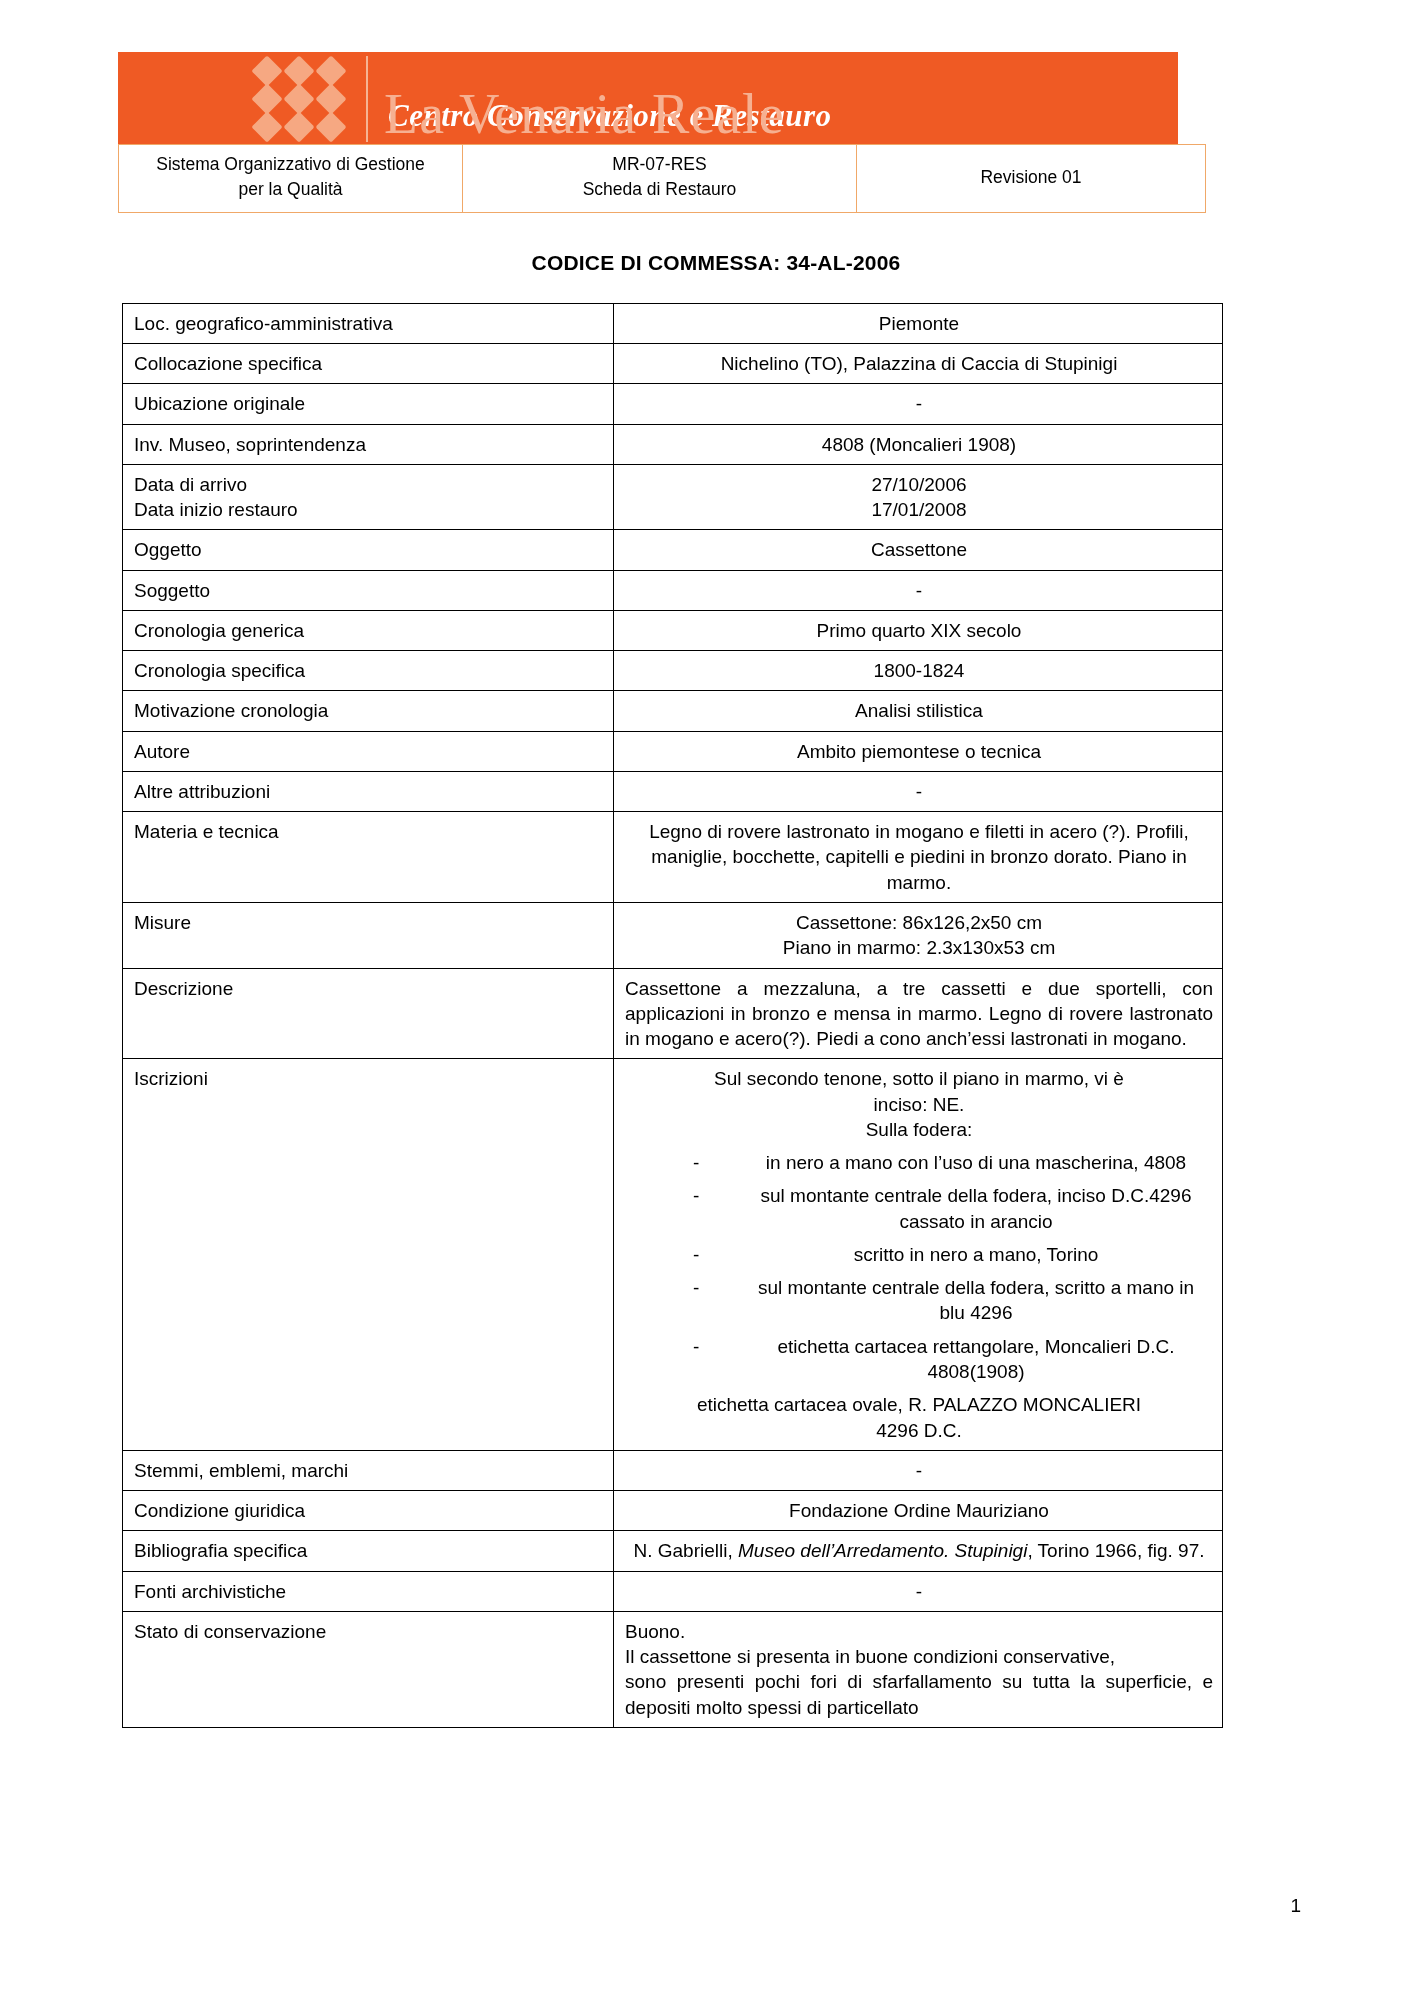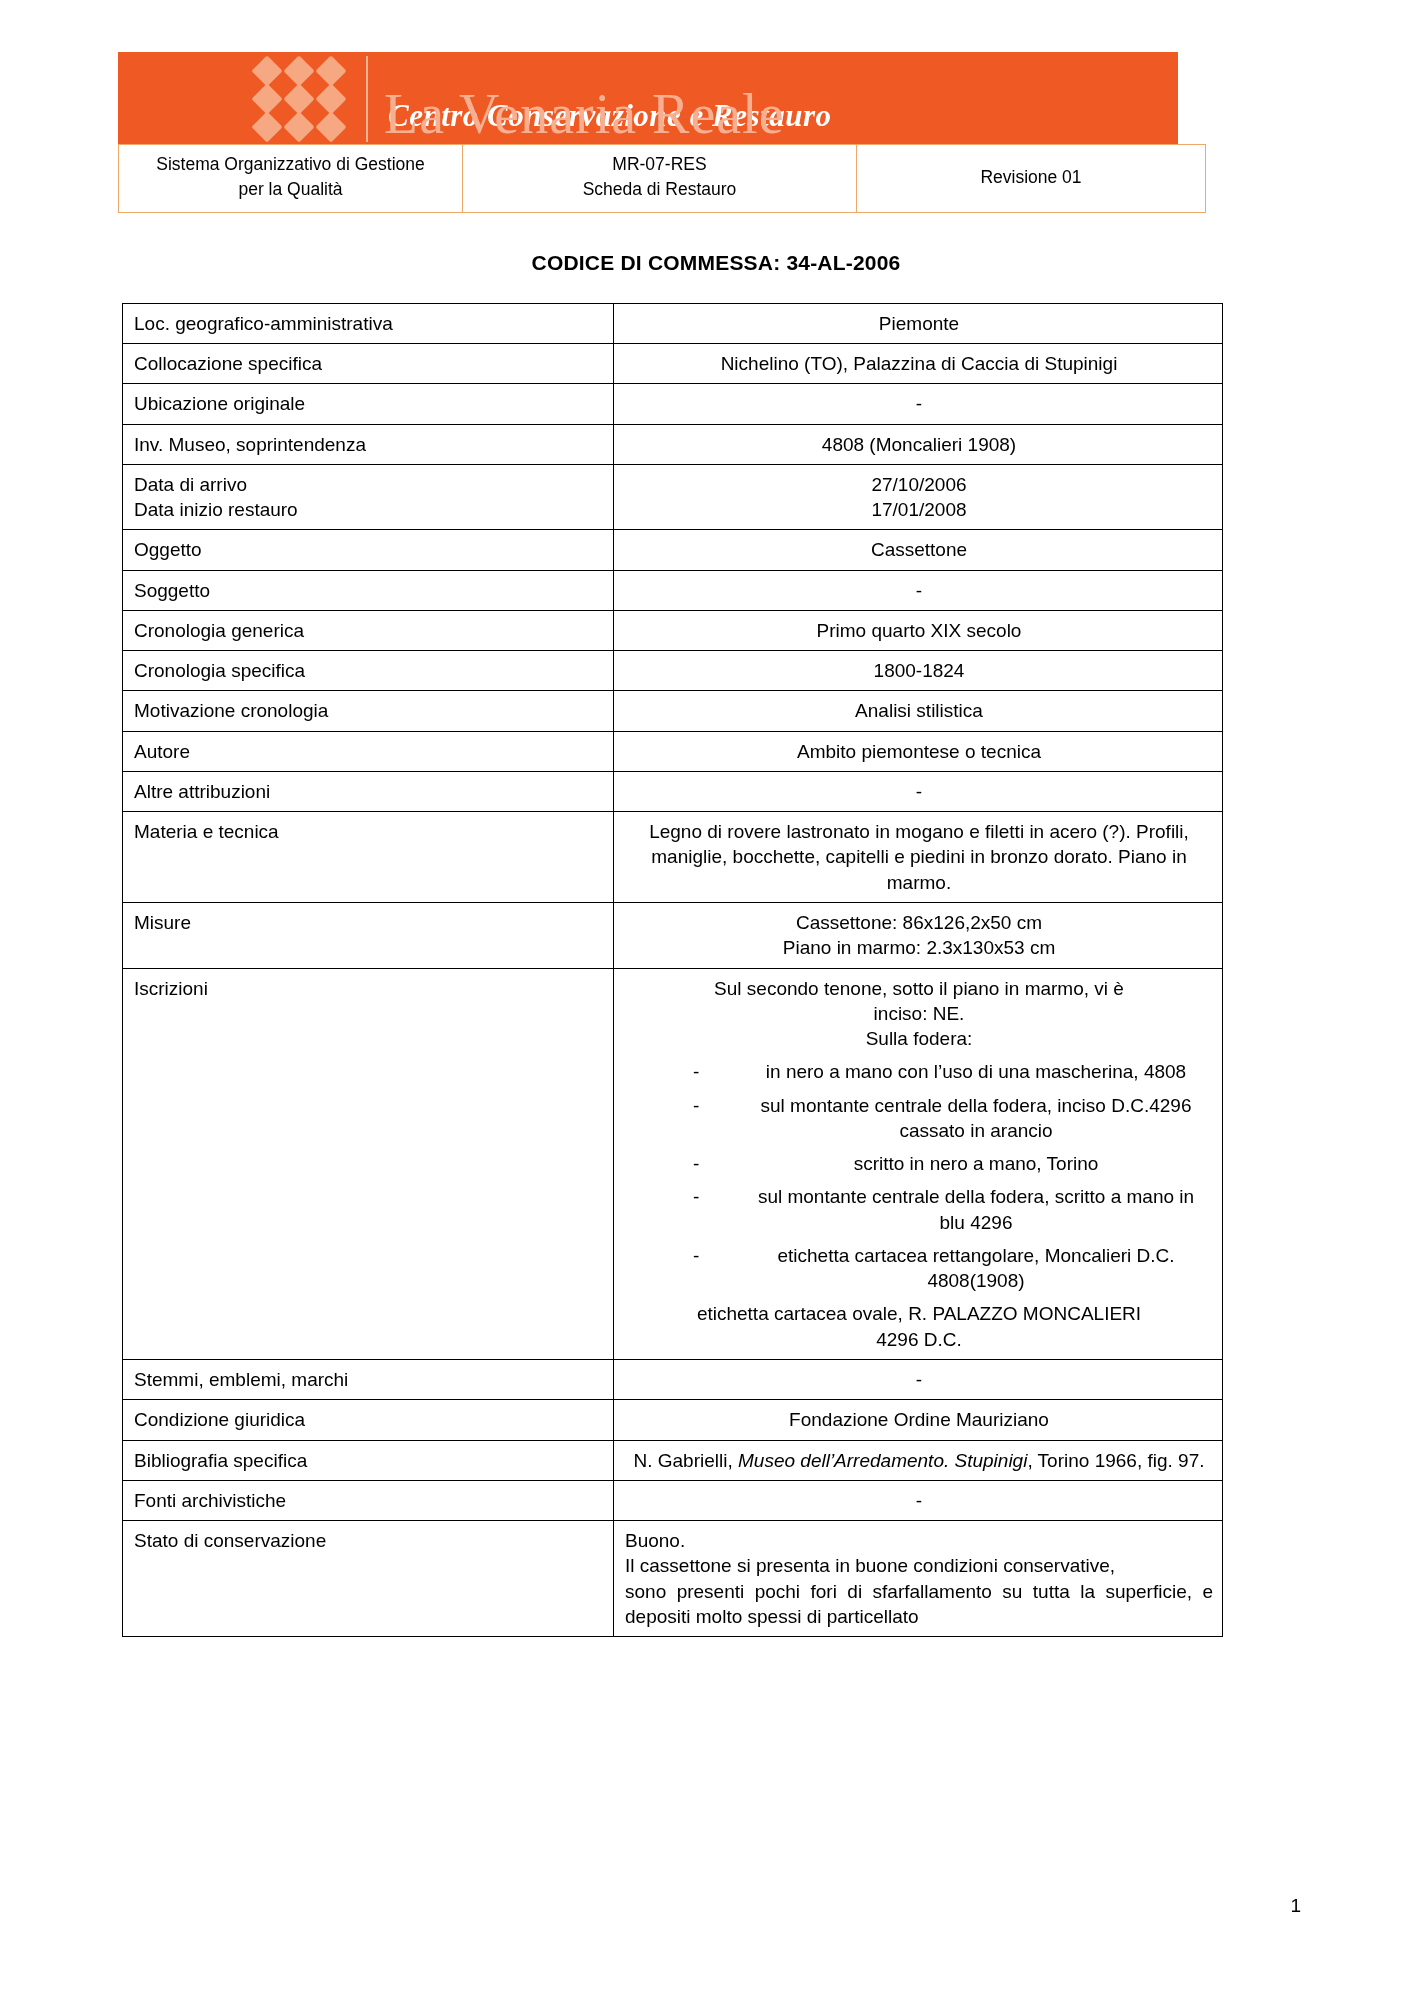--- a/index.html
+++ b/index.html
@@ -260,20 +260,24 @@
       </tr>
       <tr>
         <td class="lbl pad-md vline">Materia e tecnica</td>
         <td class="val pad-md">Legno di rovere lastronato in mogano e filetti in acero (?). Profili, maniglie, bocchette, capitelli e piedini in bronzo dorato. Piano in marmo.</td>
       </tr>
       <tr>
         <td class="lbl pad-md vline">Misure</td>
         <td class="val pad-md vline">Cassettone: 86x126,2x50 cm
 Piano in marmo: 2.3x130x53 cm</td>
       </tr>
+      <tr>
+        <td class="lbl pad-md vline">Descrizione</td>
+        <td class="val just pad-md">Cassettone a mezzaluna, a tre cassetti e due sportelli, con applicazioni in bronzo e mensa in marmo. Legno di rovere lastronato in mogano e acero(?). Piedi a cono anch’essi lastronati in mogano.</td>
+      </tr>
 
       <tr>
         <td class="lbl">Iscrizioni</td>
         <td class="val pad-md">
           <div class="vline">Sul secondo tenone, sotto il piano in marmo, vi è
 inciso: NE.
 Sulla fodera:</div>
           <ul class="dashes">
             <li>in nero a mano con l’uso di una mascherina, 4808</li>
             <li>sul montante centrale della fodera, inciso D.C.4296 cassato in arancio</li>

